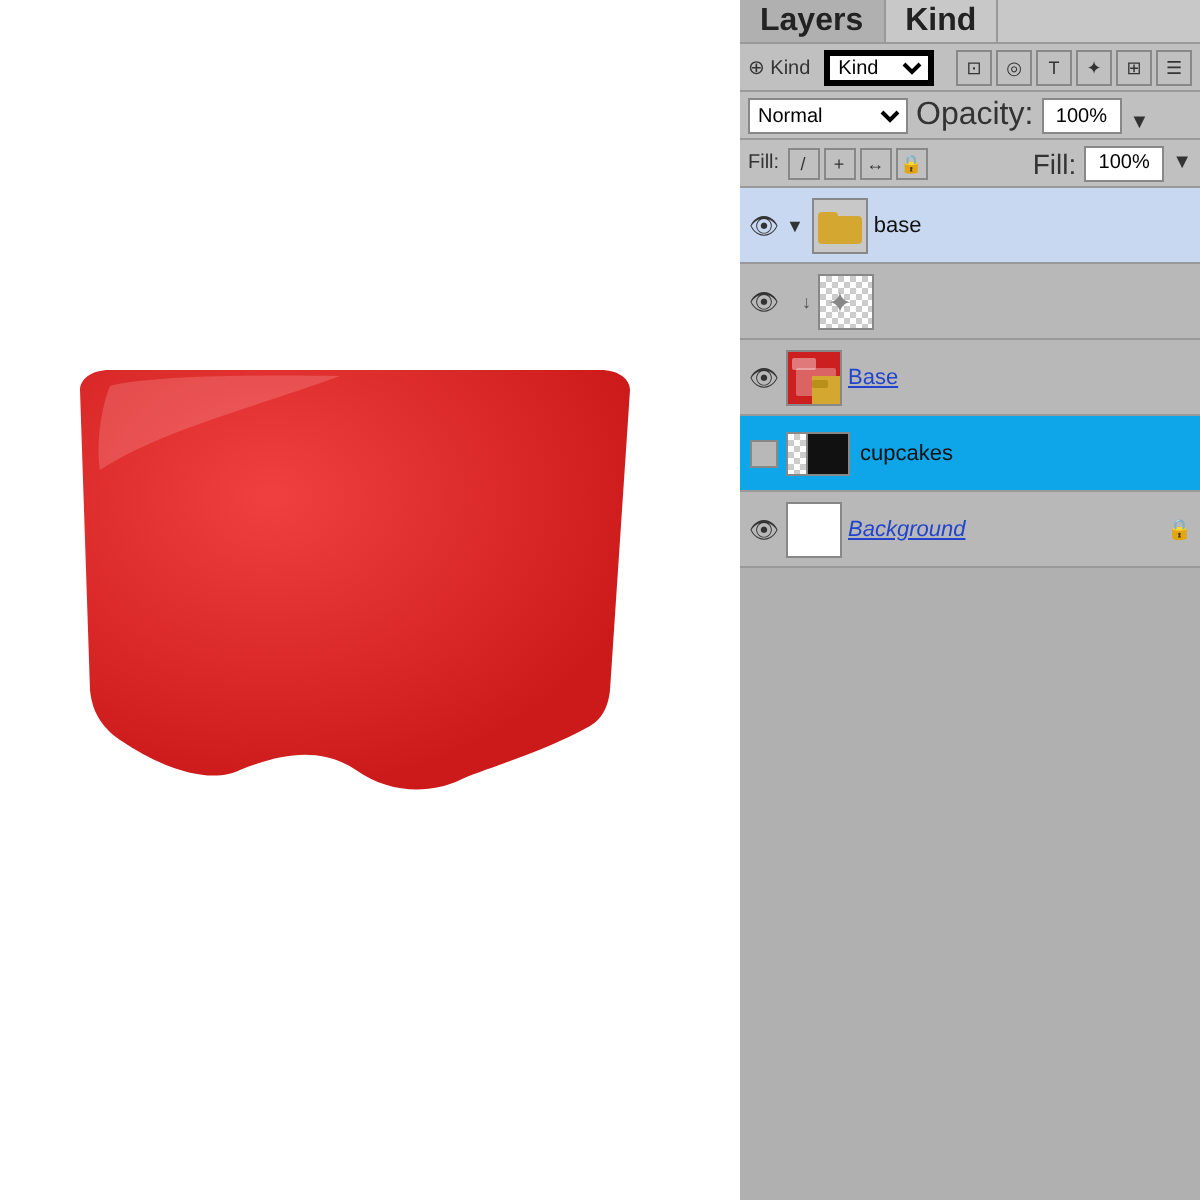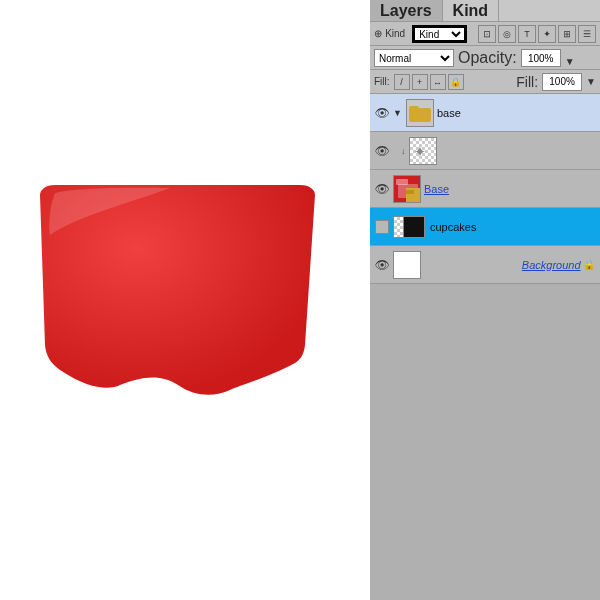--- a/index.html
+++ b/index.html
@@ -397,18 +397,18 @@
       </div>
       <span class="layer-name">cupcakes</span>
     </div>
 
     <div class="layer-item" style="background:#b8b8b8;">
       <div class="eye-checkbox">
         <span class="eye-icon">👁</span>
       </div>
       <div class="layer-thumb" style="background:#fff;border:1px solid #888;">
       </div>
-      <span class="layer-name italic" style="color:#2244cc;text-decoration:underline;text-align:right;">Background</span>
+      <span class="layer-name italic" style="color:#2244cc;text-decoration:underline;">Background</span>
       <span style="font-size:10px;margin-left:auto;">🔒</span>
     </div>
 
   </div>
 </div>
 
 </body></html>

